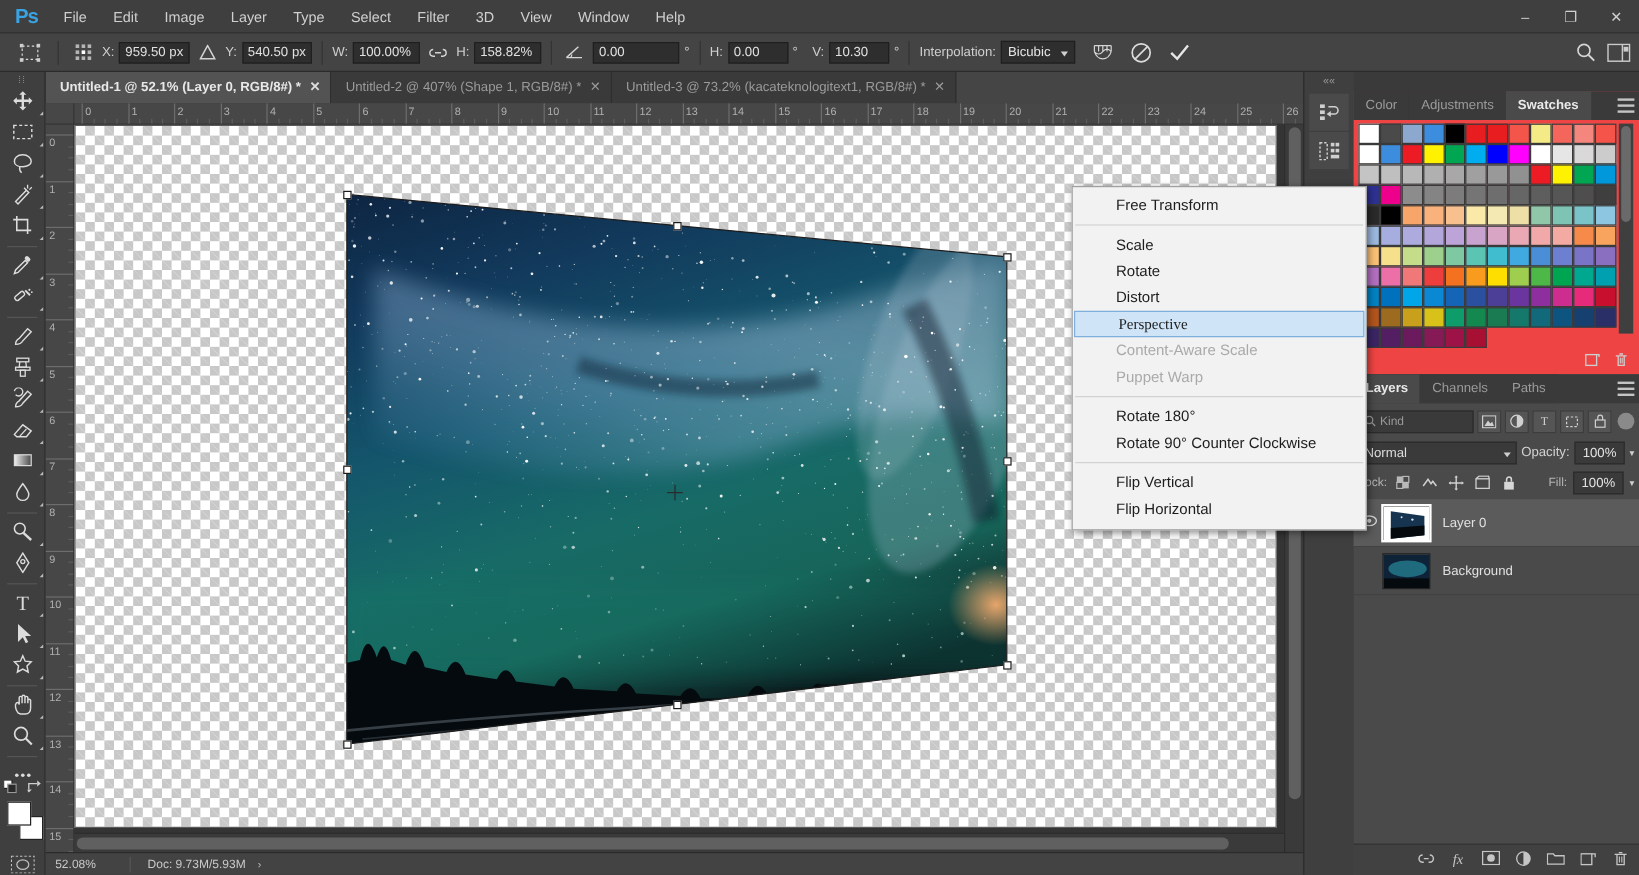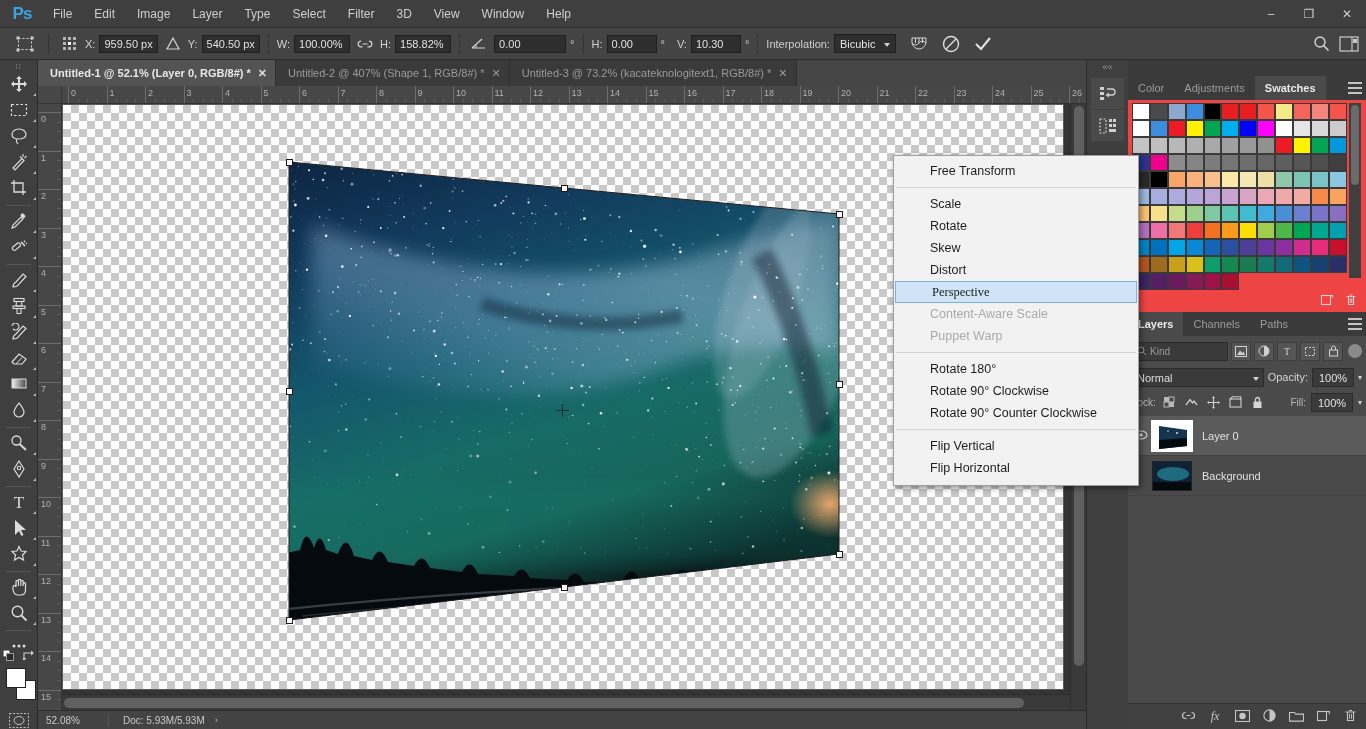--- a/index.html
+++ b/index.html
@@ -1876,21 +1876,21 @@
     </div>
   <div class="sb-h">
       <div class="thumb"></div>
     </div>
 
   <div class="statusbar">
     <div class="st-zoom">52.08%</div>
     <div class="st-sep"></div>
     <div class="st-doc">
       <span>Doc:</span>
-      <span>5.93M/5.93M</span>
+      <span>9.73M/5.93M</span>
     </div>
     <div class="st-arrow">›</div>
   </div>
 
   <div class="rail">
     <div class="rail-collapse">««</div>
     <div class="rail-grp">
       <div class="rail-btn">
         <svg width="20" height="20" viewBox="0 0 20 20">
             <rect x="2" y="3" width="4" height="3" fill="#cfcfcf"></rect>
@@ -2236,27 +2236,25 @@
             </svg></span>
         </div>
       </div>
   </div>
 
   <div class="ctxmenu" id="ctxmenu">
       <div class="ctxitem">Free Transform</div>
       <div class="ctxsep"></div>
       <div class="ctxitem">Scale</div>
       <div class="ctxitem">Rotate</div>
-      <div class="ctxitem">Skew</div>
       <div class="ctxitem">Distort</div>
       <div class="ctxitem selected">Perspective</div>
       <div class="ctxitem disabled">Content-Aware Scale</div>
       <div class="ctxitem disabled">Puppet Warp</div>
       <div class="ctxsep"></div>
       <div class="ctxitem">Rotate 180°</div>
-      <div class="ctxitem">Rotate 90° Clockwise</div>
       <div class="ctxitem">Rotate 90° Counter Clockwise</div>
       <div class="ctxsep"></div>
       <div class="ctxitem">Flip Vertical</div>
       <div class="ctxitem">Flip Horizontal</div>
     </div>
 
 </div>
 
 </body></html>

